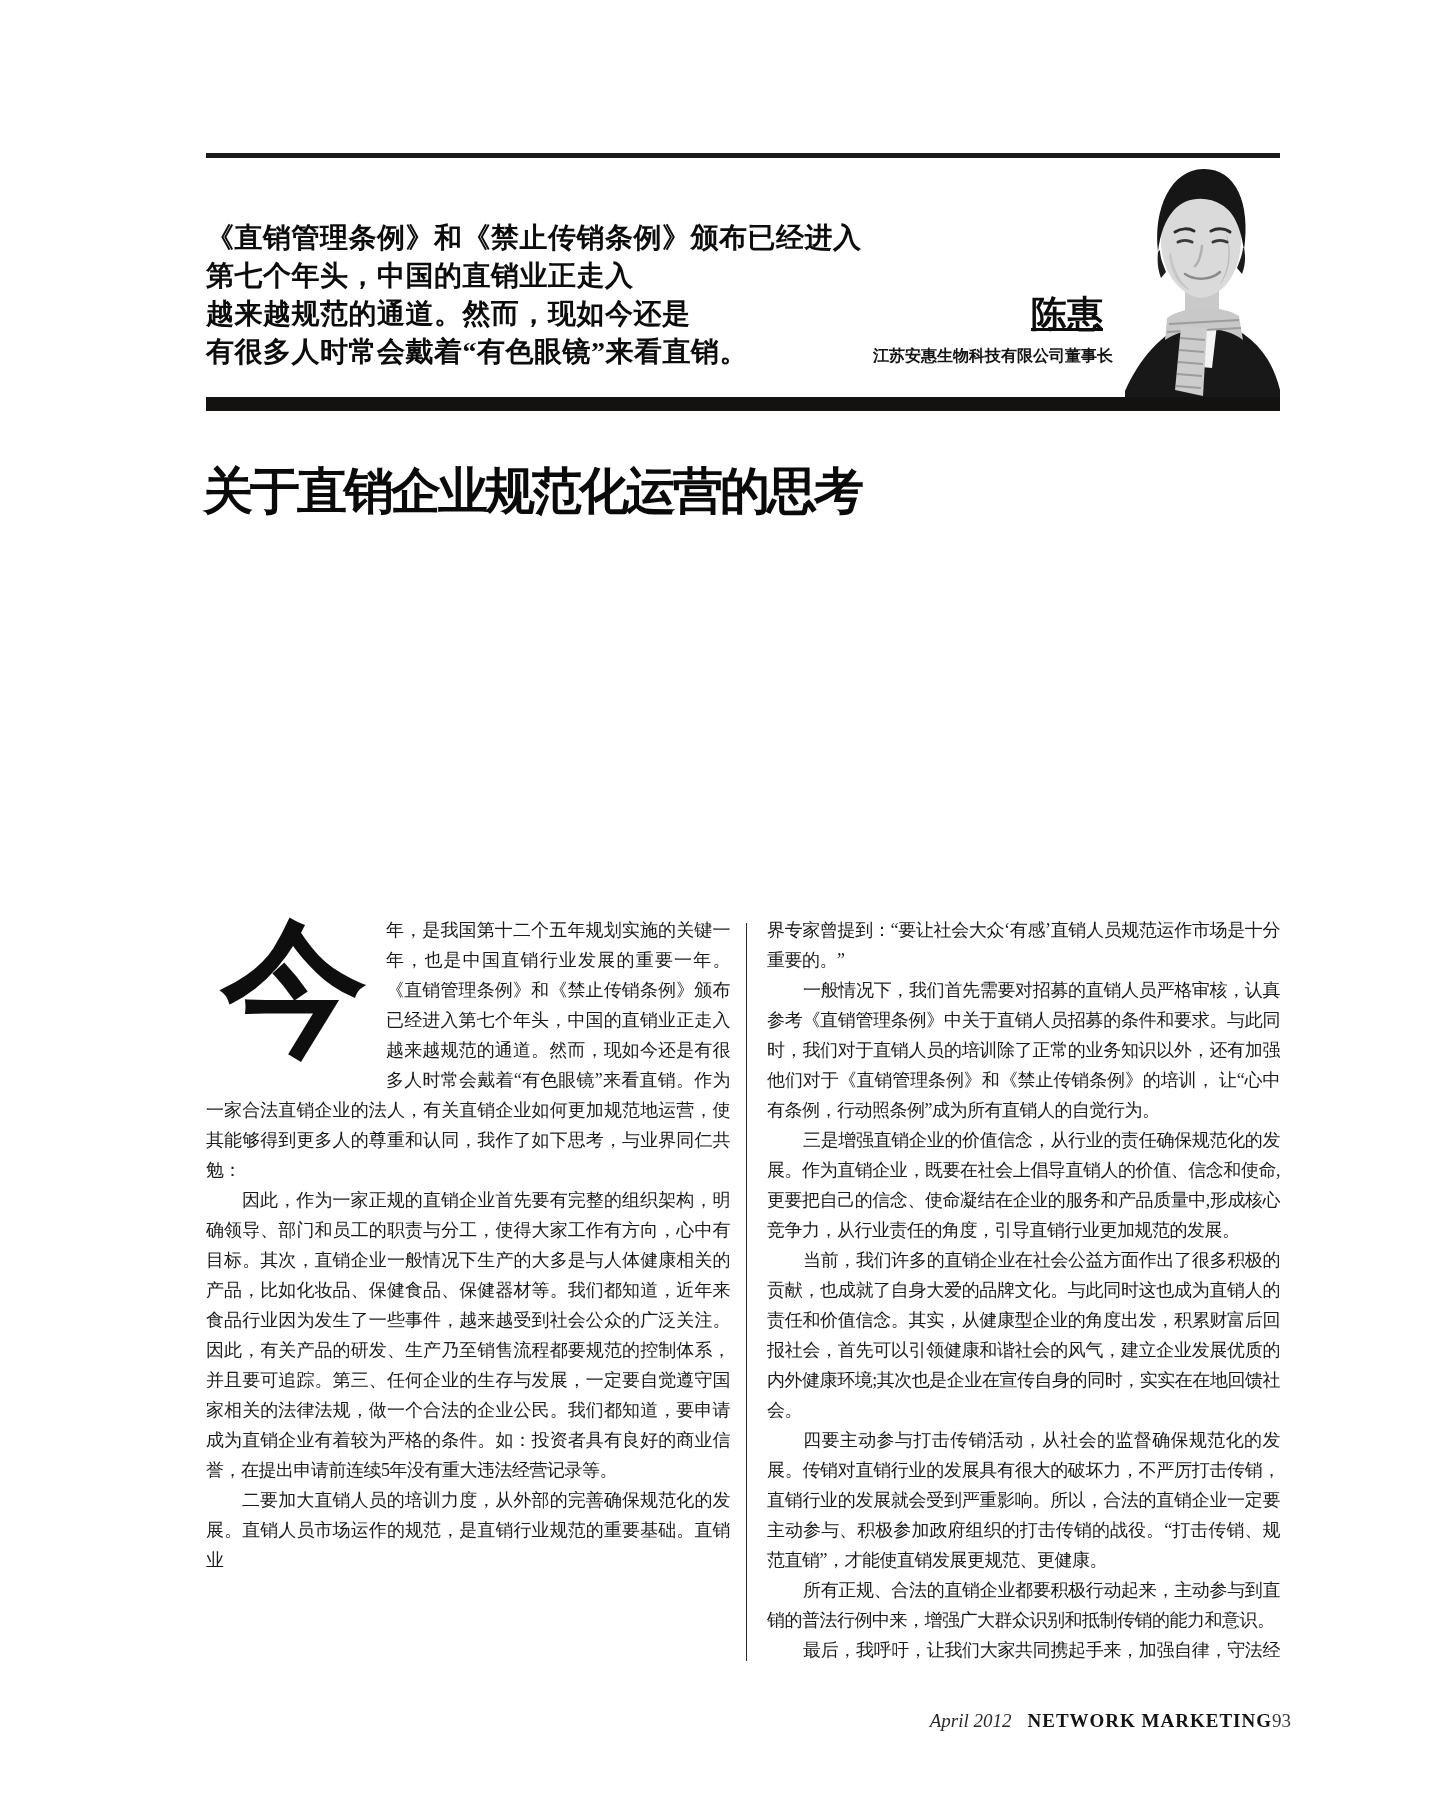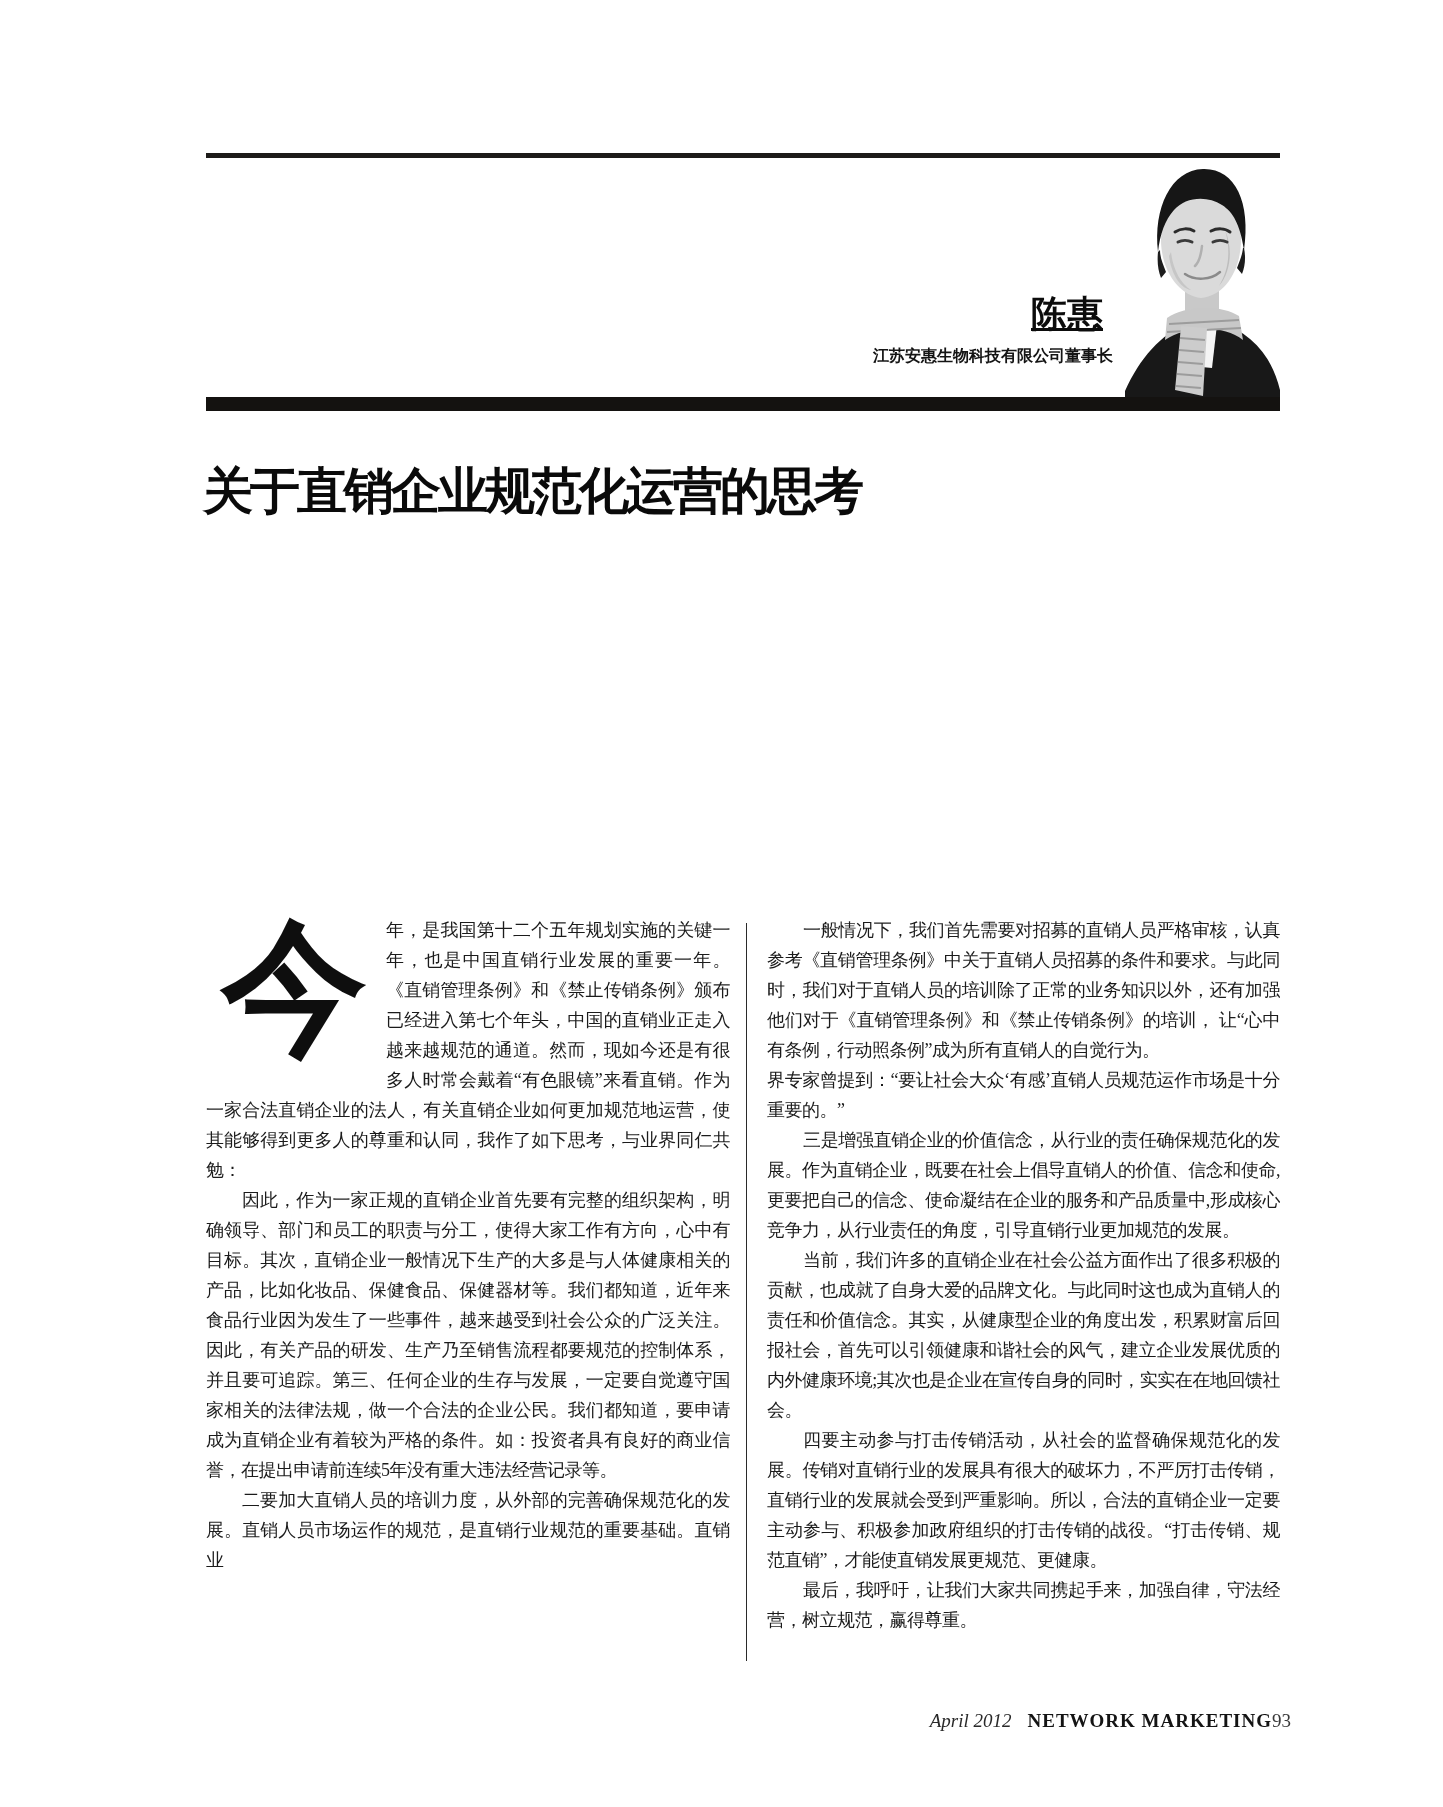--- a/index.html
+++ b/index.html
@@ -32,20 +32,26 @@
     .footer-mag{font-weight:bold;font-size:19px;letter-spacing:1px;color:#141414;margin-left:16px;}
     .footer-page{font-size:19px;color:#3a3a3a;margin-top:24px;}
   </style>
 </head>
 <body>
 
 <div class="page">
 
   <div class="top-rule"></div>
 
+  <div class="intro">
+    <div>《直销管理条例》和《禁止传销条例》颁布已经进入</div>
+    <div>第七个年头，中国的直销业正走入</div>
+    <div>越来越规范的通道。然而，现如今还是</div>
+    <div>有很多人时常会戴着“有色眼镜”来看直销。</div>
+  </div>
 
   <div class="author-name">陈惠</div>
   <div class="author-title">江苏安惠生物科技有限公司董事长</div>
 
   <div class="portrait">
     <svg viewBox="0 0 155 238" xmlns="http://www.w3.org/2000/svg">
       <rect x="0" y="0" width="155" height="238" fill="#ffffff"></rect>
 
       <path d="M60,120 L94,120 L94,162 C84,170 68,170 60,162 Z" fill="#c9c9c9"></path>
 
@@ -87,25 +93,26 @@
   <div class="body-cols">
     <div class="col-left">
       <p class="body-p no-indent">
         <span class="dropcap">今</span><span>年，是我国第十二个五年规划实施的关键一年，也是中国直销行业发展的重要一年。《直销管理条例》和《禁止传销条例》颁布已经进入第七个年头，中国的直销业正走入越来越规范的通道。然而，现如今还是有很多人时常会戴着“有色眼镜”来看直销。作为一家合法直销企业的法人，有关直销企业如何更加规范地运营，使其能够得到更多人的尊重和认同，我作了如下思考，与业界同仁共勉：</span>
       </p>
       <p class="body-p">因此，作为一家正规的直销企业首先要有完整的组织架构，明确领导、部门和员工的职责与分工，使得大家工作有方向，心中有目标。其次，直销企业一般情况下生产的大多是与人体健康相关的产品，比如化妆品、保健食品、保健器材等。我们都知道，近年来食品行业因为发生了一些事件，越来越受到社会公众的广泛关注。因此，有关产品的研发、生产乃至销售流程都要规范的控制体系，并且要可追踪。第三、任何企业的生存与发展，一定要自觉遵守国家相关的法律法规，做一个合法的企业公民。我们都知道，要申请成为直销企业有着较为严格的条件。如：投资者具有良好的商业信誉，在提出申请前连续5年没有重大违法经营记录等。</p>
       <p class="body-p">二要加大直销人员的培训力度，从外部的完善确保规范化的发展。直销人员市场运作的规范，是直销行业规范的重要基础。直销业</p>
     </div>
     <div class="col-divider"></div>
     <div class="col-right">
+      <p class="body-p no-indent">界专家曾提到：“要让社会大众‘有感’直销人员规范运作市场是十分重要的。”</p>
       <p class="body-p">一般情况下，我们首先需要对招募的直销人员严格审核，认真参考《直销管理条例》中关于直销人员招募的条件和要求。与此同时，我们对于直销人员的培训除了正常的业务知识以外，还有加强他们对于《直销管理条例》和《禁止传销条例》的培训， 让“心中有条例，行动照条例”成为所有直销人的自觉行为。</p>
-      <p class="body-p no-indent">界专家曾提到：“要让社会大众‘有感’直销人员规范运作市场是十分重要的。”</p>
       <p class="body-p">三是增强直销企业的价值信念，从行业的责任确保规范化的发展。作为直销企业，既要在社会上倡导直销人的价值、信念和使命,更要把自己的信念、使命凝结在企业的服务和产品质量中,形成核心竞争力，从行业责任的角度，引导直销行业更加规范的发展。</p>
       <p class="body-p">当前，我们许多的直销企业在社会公益方面作出了很多积极的贡献，也成就了自身大爱的品牌文化。与此同时这也成为直销人的责任和价值信念。其实，从健康型企业的角度出发，积累财富后回报社会，首先可以引领健康和谐社会的风气，建立企业发展优质的内外健康环境;其次也是企业在宣传自身的同时，实实在在地回馈社会。</p>
       <p class="body-p">四要主动参与打击传销活动，从社会的监督确保规范化的发展。传销对直销行业的发展具有很大的破坏力，不严厉打击传销，直销行业的发展就会受到严重影响。所以，合法的直销企业一定要主动参与、积极参加政府组织的打击传销的战役。“打击传销、规范直销”，才能使直销发展更规范、更健康。</p>
+      <p class="body-p">所有正规、合法的直销企业都要积极行动起来，主动参与到直销的普法行例中来，增强广大群众识别和抵制传销的能力和意识。</p>
       <p class="body-p">最后，我呼吁，让我们大家共同携起手来，加强自律，守法经营，树立规范，赢得尊重。</p>
     </div>
   </div>
 
   <div class="footer">
     <span class="footer-date">April 2012</span>
     <span class="footer-mag">NETWORK MARKETING</span>
     <span class="footer-page">93</span>
   </div>
 

